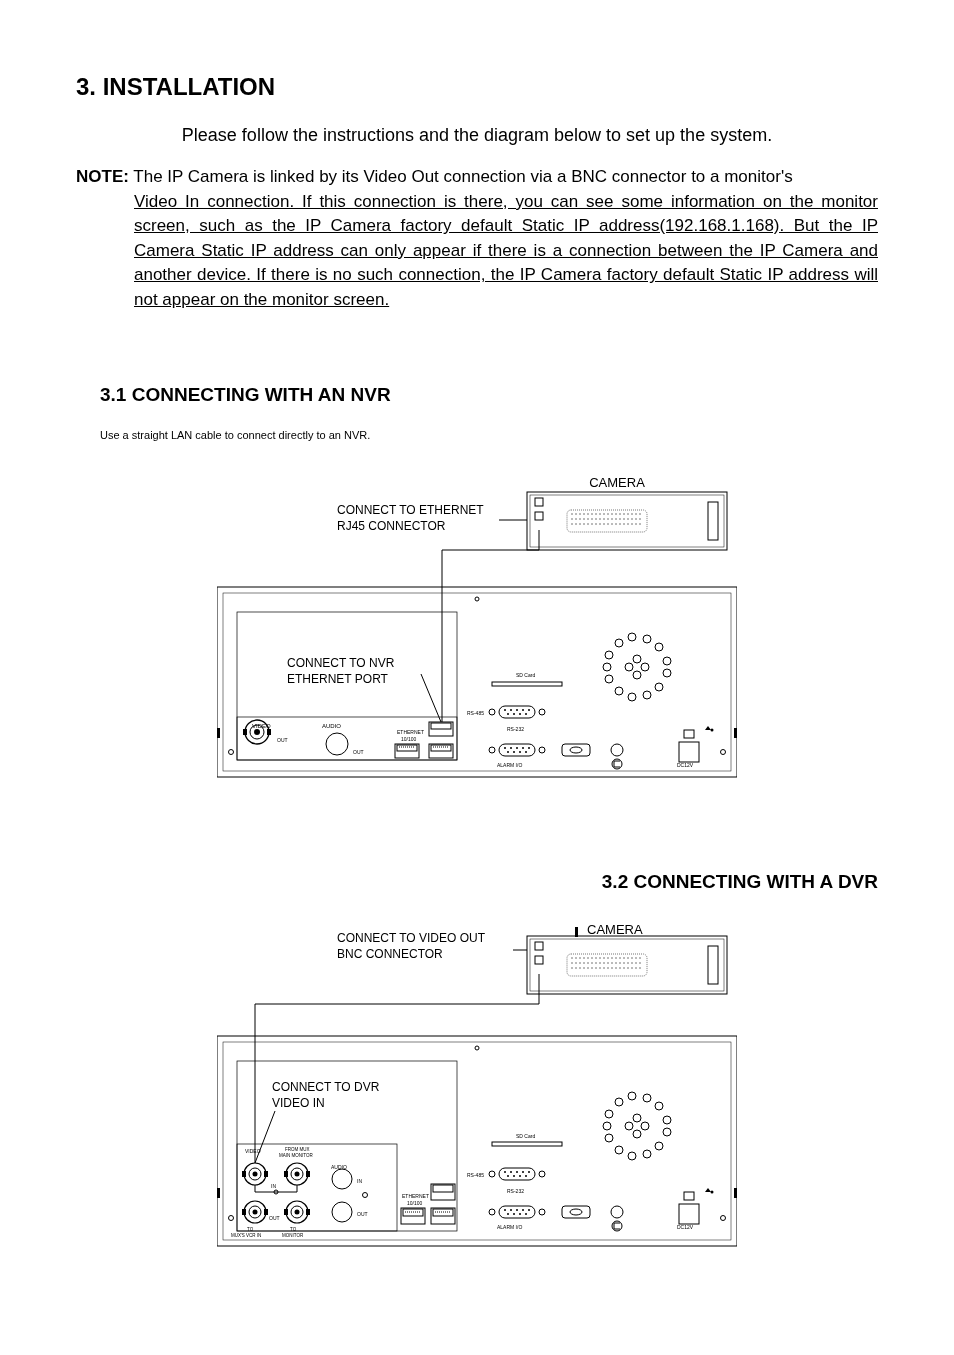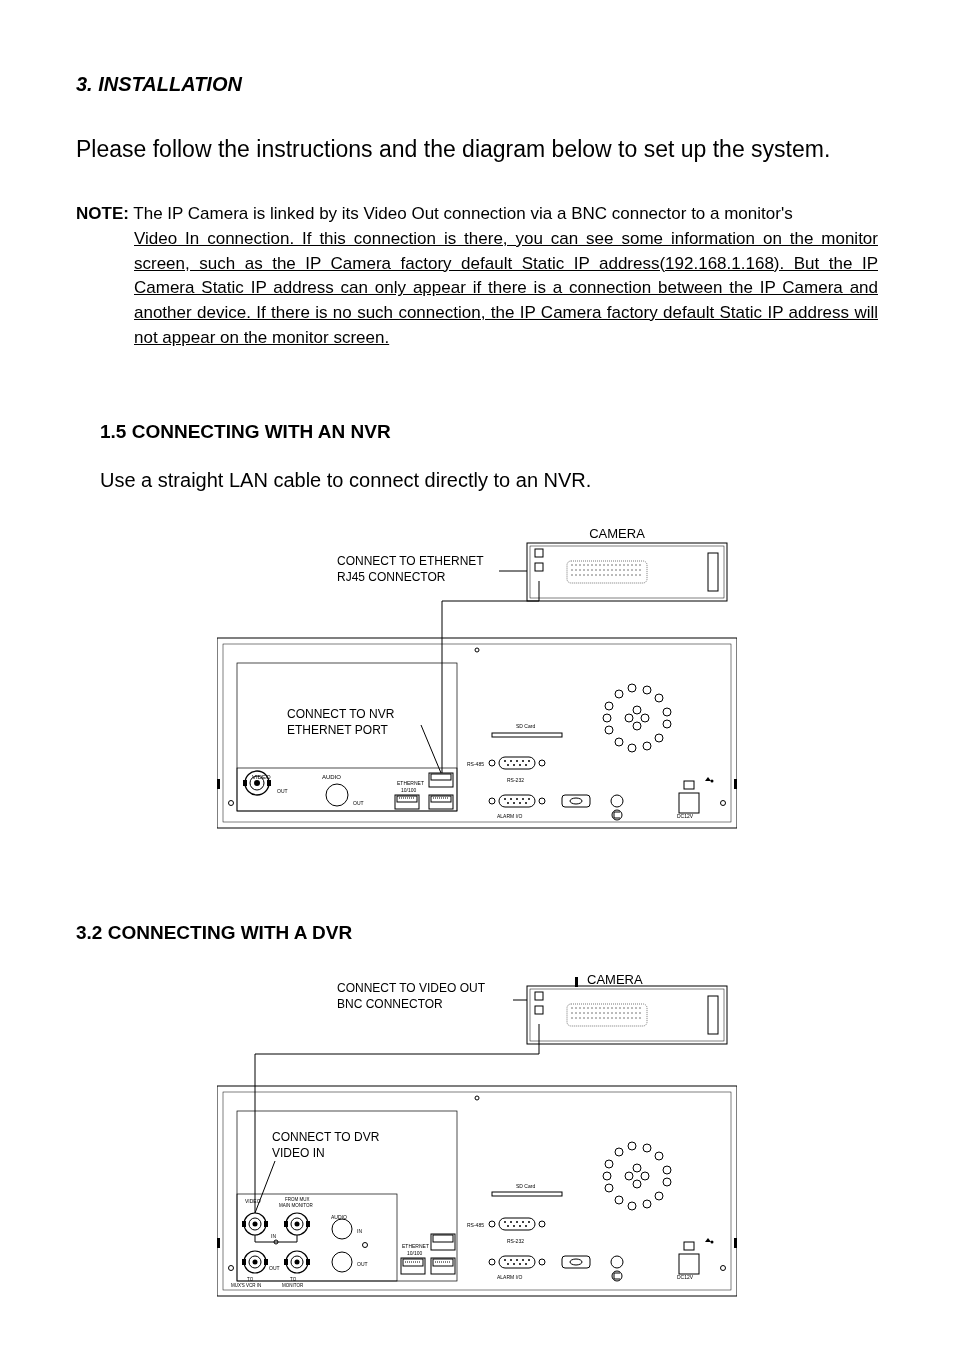--- a/index.html
+++ b/index.html
@@ -5,50 +5,50 @@
     * { box-sizing: border-box; margin: 0; padding: 0; }
     body {
       font-family: Arial, Helvetica, sans-serif;
       background: #fff;
       color: #000;
       width: 954px;
       padding: 70px 76px 40px 76px;
       line-height: 1.45;
     }
     h1 {
-      font-size: 20px;
+      font-size: 24px;
       font-weight: bold;
-      margin-bottom: 34px;
-      font-style: italic;
+      margin-bottom: 17px;
     }
     .intro {
-      font-size: 23px;
-      margin-bottom: 36px;
+      font-size: 18px;
+      margin-bottom: 17px;
+      text-align: center;
     }
     .note {
       font-size: 17px;
       text-align: justify;
       margin-bottom: 68px;
     }
     .note-label { font-weight: bold; }
     .note-body {
       display: block;
       margin-left: 58px;
       text-align: justify;
       text-decoration: underline;
     }
     h2 {
       font-size: 19px;
       font-weight: bold;
       margin-left: 24px;
       margin-bottom: 20px;
     }
-    h2.left0 { margin-left: 0; }
+    h2.left0 { margin-left: 0; text-align: right; }
     .sub-intro {
-      font-size: 20px;
+      font-size: 11px;
       margin-left: 24px;
       margin-bottom: 28px;
     }
     .diagram-wrap {
       display: flex;
       justify-content: center;
       margin-bottom: 56px;
       text-align: right;
     }
     svg { display: block; }
@@ -59,21 +59,21 @@
 <h1>3. INSTALLATION</h1>
 
 <p class="intro">Please follow the instructions and the diagram below to set up the system.</p>
 
 <div class="note">
   <span class="note-label">NOTE:</span>
   <span> The IP Camera is linked by its Video Out connection via a BNC connector to a monitor's</span>
   <span class="note-body">Video In connection. If this connection is there, you can see some information on the monitor screen, such as the IP Camera factory default Static IP address(192.168.1.168). But the IP Camera Static IP address can only appear if there is a connection between the IP Camera and another device. If there is no such connection, the IP Camera factory default Static IP address will not appear on the monitor screen.</span>
 </div>
 
-<h2>1.5 CONNECTING WITH AN NVR</h2>
+<h2>3.1 CONNECTING WITH AN NVR</h2>
 
 <p class="sub-intro">Use a straight LAN cable to connect directly to an NVR.</p>
 
 <div class="diagram-wrap">
 <svg width="520" height="340" viewBox="0 0 520 340" xmlns="http://www.w3.org/2000/svg">
 
   <g>
     <rect x="310" y="20" width="200" height="58" fill="none" stroke="#000" stroke-width="1"></rect>
     <rect x="313" y="23" width="194" height="52" fill="none" stroke="#000" stroke-width="0.5"></rect>
     <text x="400" y="15" text-anchor="middle" font-size="13" font-family="Arial">CAMERA</text>

